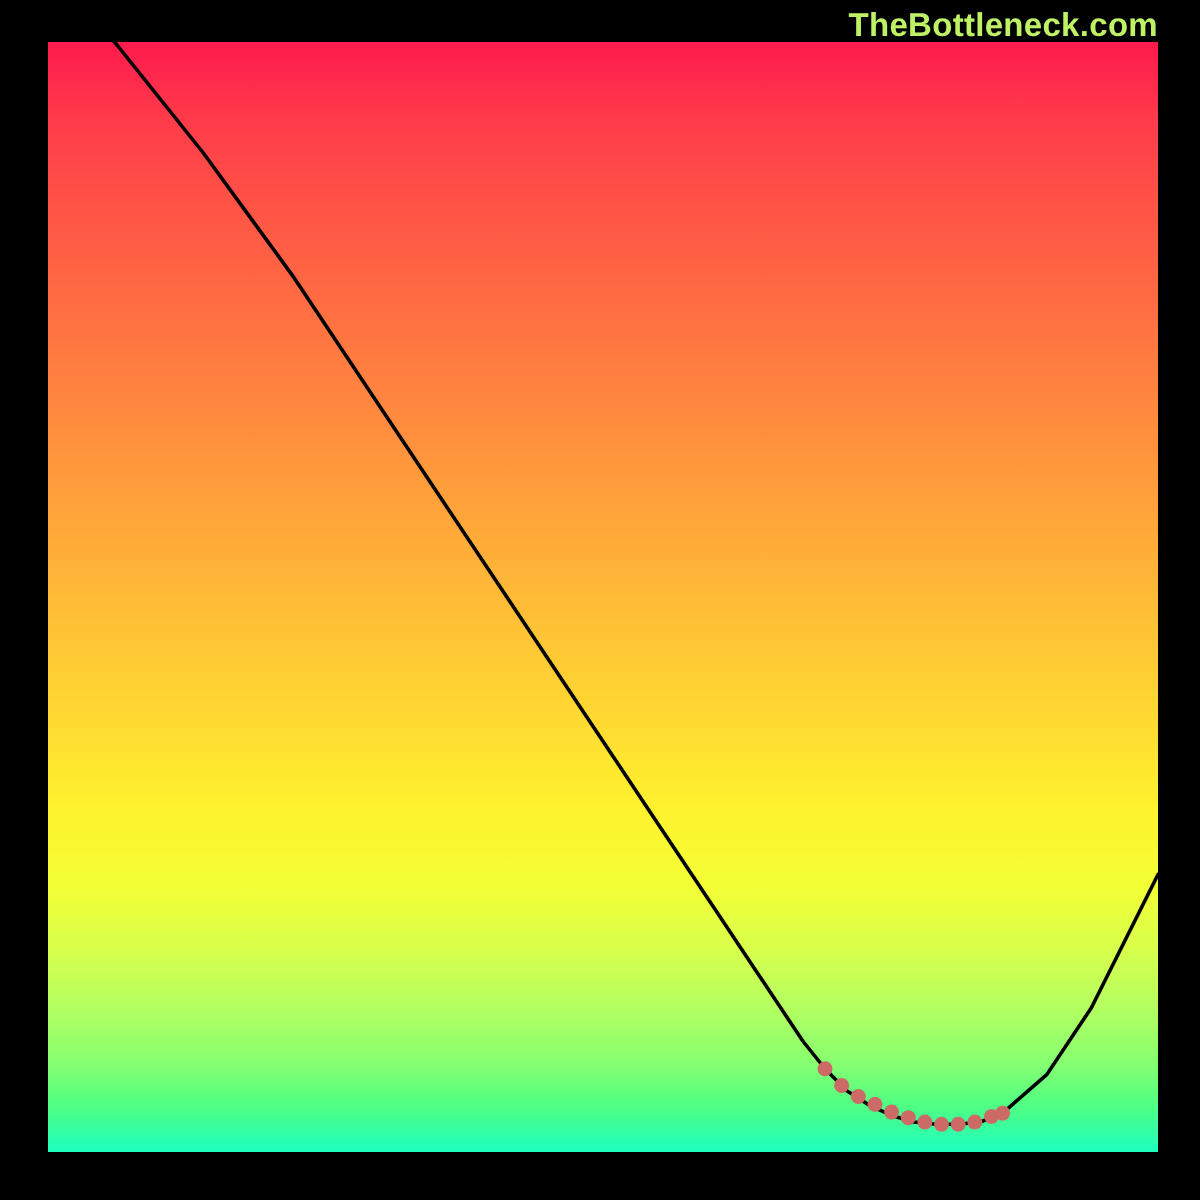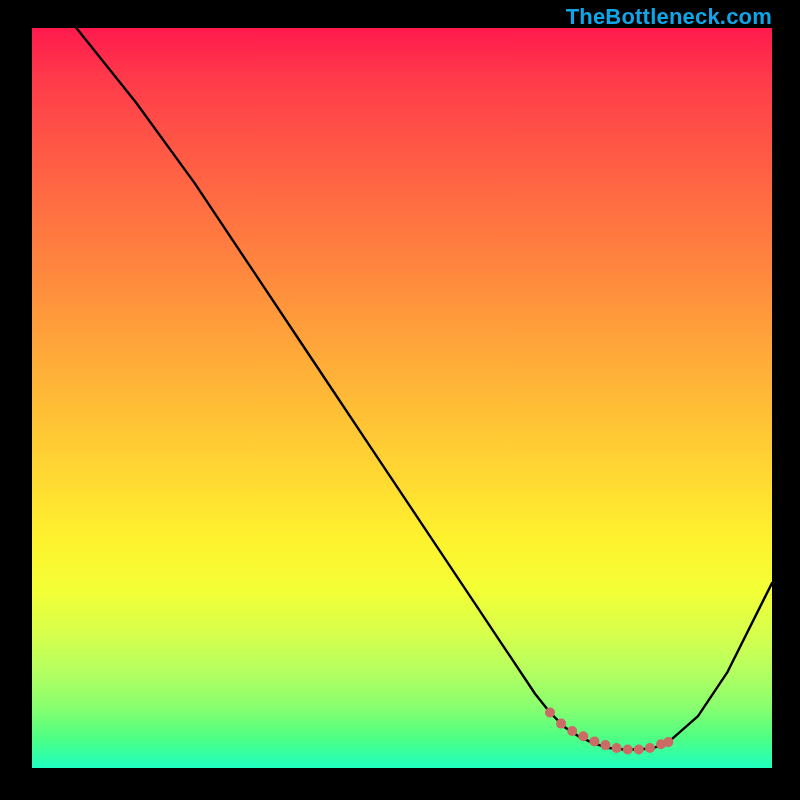--- a/index.html
+++ b/index.html
@@ -64,21 +64,21 @@
   .flat-dots {
     fill: #cc6a66;
   }
   .attrib {
     position: absolute;
     top: 4px;
     right: 28px;
     font-family: Arial, Helvetica, sans-serif;
     font-size: 22px;
     font-weight: 600;
-    color: #0ea5e9;
+    color: #bef264;
     letter-spacing: 0.2px;
   }
 </style>
 </head>
 <body>
 
 <div class="frame">
   <div class="attrib">TheBottleneck.com</div>
   <div class="plot">
     <div class="gradient"></div>

